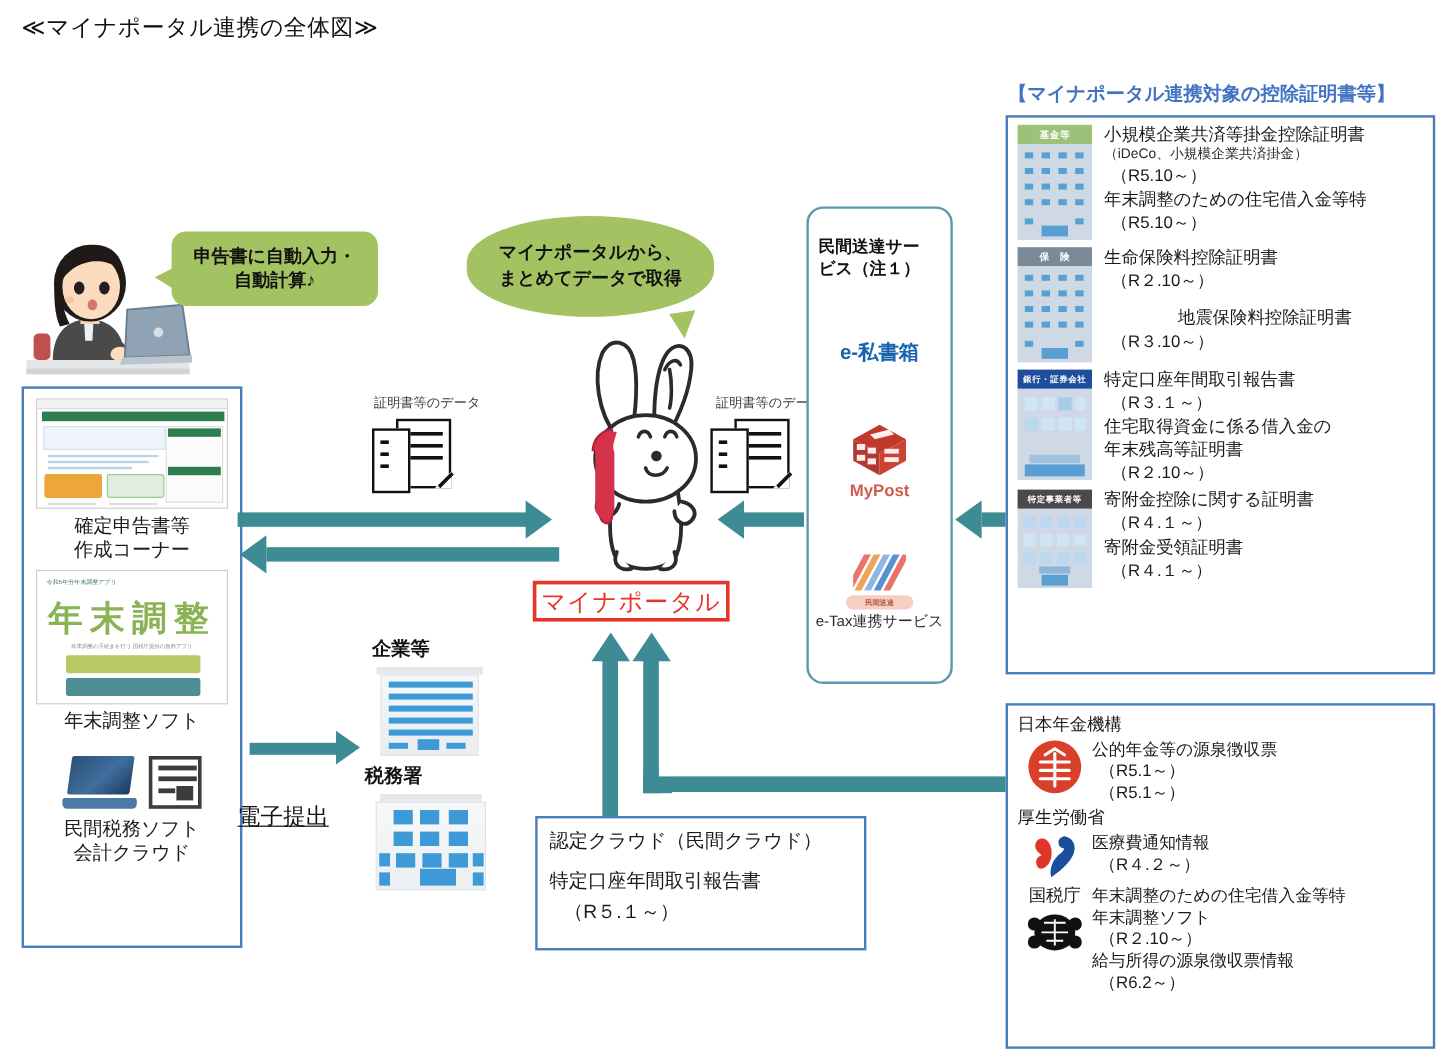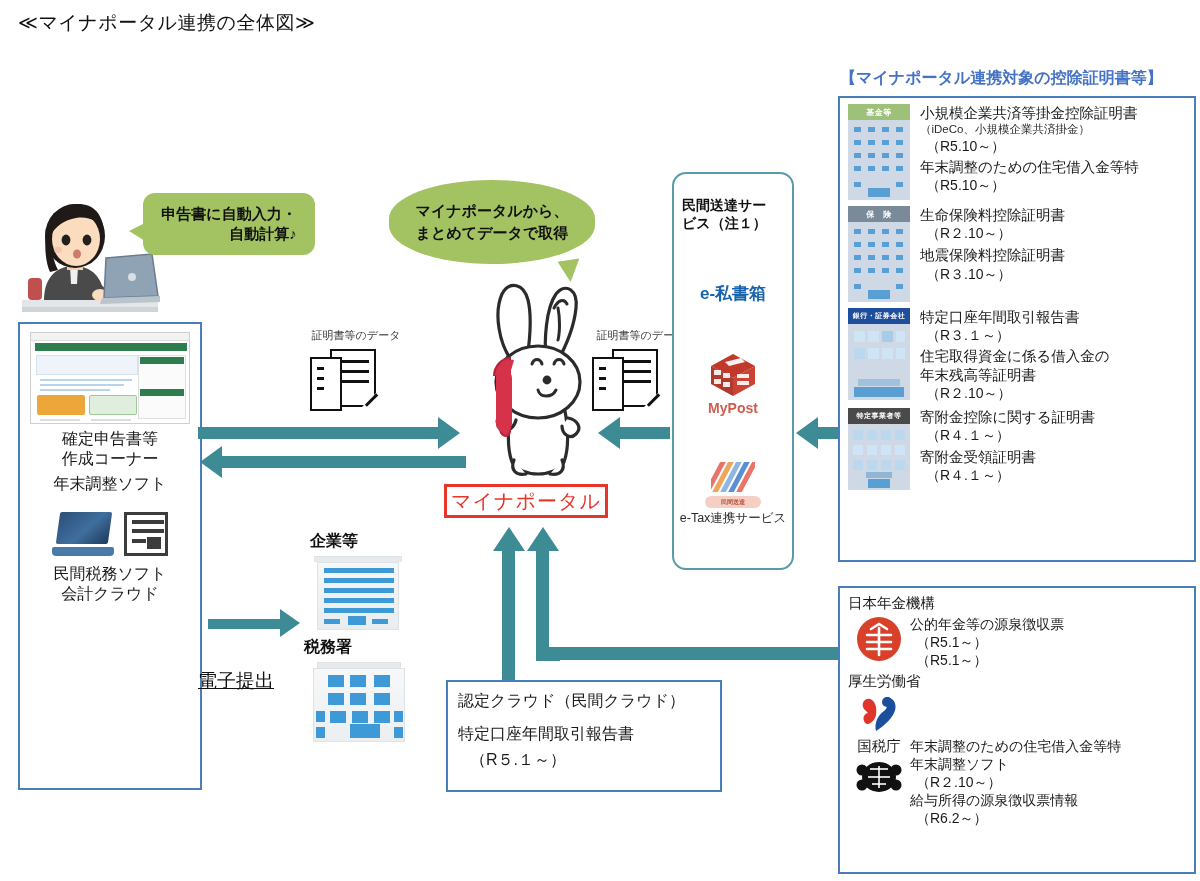--- a/index.html
+++ b/index.html
@@ -96,21 +96,21 @@
   .doc-icon .d3 { top:24px; width:14px;}
   .doc-icon .dsq { position:absolute; right:4px; bottom:4px; width:14px; height:12px; background:#3c3c3c;}
 
   
   #person { left: 20px; top: 192px; width: 140px; height: 128px; }
   #bubble-left {
     left: 143px; top: 193px; width: 172px; height: 62px;
     background: #a3c262; border-radius: 12px;
     display:flex; align-items:center; justify-content:center;
   }
-  #bubble-left .btxt { font-size:15px; font-weight:700; line-height:1.35; text-align:right; color:#111; }
+  #bubble-left .btxt { font-size:15px; font-weight:700; line-height:1.35; text-align:center; color:#111; }
   #bubble-left::after {
     content:""; position:absolute; left:-14px; top:30px;
     border-top: 8px solid transparent; border-bottom: 10px solid transparent;
     border-right: 16px solid #a3c262;
   }
 
   #bubble-center {
     left: 389px; top: 180px; width: 206px; height: 84px;
     background: #a3c262; border-radius: 50%/46%;
     display:flex; align-items:center; justify-content:center;
@@ -327,20 +327,27 @@
         <div class="ts-btn-y" style="left:6px;"></div>
         <div class="ts-btn-g" style="left:58px;"></div>
         <div class="ts-line" style="left:9px; top:86px; width:40px; background:#ddd;"></div>
         <div class="ts-line" style="left:60px; top:86px; width:40px; background:#ddd;"></div>
       </div>
       <div class="lbl-center">
         <div>確定申告書等</div>
         <div>作成コーナー</div>
       </div>
 
+      <div class="thumb-nen">
+        <div class="nen-title">令和5年分年末調整アプリ</div>
+        <div class="nen-big">年末調整</div>
+        <div class="nen-sub">年末調整の手続きを行う 国税庁提供の無料アプリ</div>
+        <div class="nen-b1"></div>
+        <div class="nen-b2"></div>
+      </div>
       <div class="lbl-center">
         <div>年末調整ソフト</div>
       </div>
 
       <div class="sw-icons">
         <div class="laptop">
           <div class="laptop-screen"></div>
           <div class="laptop-base"></div>
         </div>
         <div class="doc-icon">
@@ -619,21 +626,21 @@
               <div class="cw" style="left:48px; top:46px;"></div>
             <div class="cw" style="left:6px;  top:62px;"></div>
               <div class="cw" style="left:48px; top:62px;"></div>
             <div class="cdoor"></div>
           </div>
         </div>
       </div>
       <div class="cert-text-col">
         <div class="cert-title">生命保険料控除証明書</div>
         <div class="cert-date">（R２.10～）</div>
-        <div class="cert-title" style="margin-top:4px;">地震保険料控除証明書</div>
+        <div class="cert-title" style="margin-top:14px;text-align:center;">地震保険料控除証明書</div>
         <div class="cert-date">（R３.10～）</div>
       </div>
     </div>
 
     <div class="cert-row" style="padding-top:6px;">
       <div class="cert-icon-col">
         <div class="cbld">
           <div class="cbld-hdr" style="background:#1f4e9c; font-size:7px;">銀行・証券会社</div>
           <div class="cbld-body" style="height:76px;">
             <div class="cw" style="left:6px;  top:7px;  width:11px; height:11px; background:#cfe4f5;"></div>
@@ -717,20 +724,24 @@
       <div class="agency-org" style="margin-top:2px;">厚生労働省</div>
       <div class="ag-row" style="margin-top:2px;">
         <div class="ag-icon">
           <svg width="46" height="42" viewBox="0 0 46 42">
             <path d="M8 16 C4 10 10 3 16 7 C20 10 21 16 20 22 C18 30 10 34 8 28 C6 23 10 20 12 20" fill="#e0352b"></path>
             <path d="M30 4 C38 4 42 12 38 20 C34 28 26 34 20 38 C18 30 22 22 28 18 C32 15 32 10 28 9 Z" fill="#1b4f9c"></path>
             <circle cx="31" cy="9" r="5" fill="#1b4f9c"></circle>
             <circle cx="12" cy="13" r="4.5" fill="#e0352b"></circle>
           </svg>
         </div>
+        <div class="ag-text">
+          <div class="ag-title">医療費通知情報</div>
+          <div class="ag-date">（R４.２～）</div>
+        </div>
       </div>
 
       <div class="ag-row" style="margin-top:2px;">
         <div class="ag-icon" style="flex-direction:column; align-items:center;">
           <div class="agency-org">国税庁</div>
           <div style="margin-top:2px;">
             <svg width="46" height="38" viewBox="0 0 46 38">
               <ellipse cx="23" cy="19" rx="17" ry="15" fill="#111"></ellipse>
               <circle cx="6" cy="12" r="5.5" fill="#111"></circle>
               <circle cx="40" cy="12" r="5.5" fill="#111"></circle>

